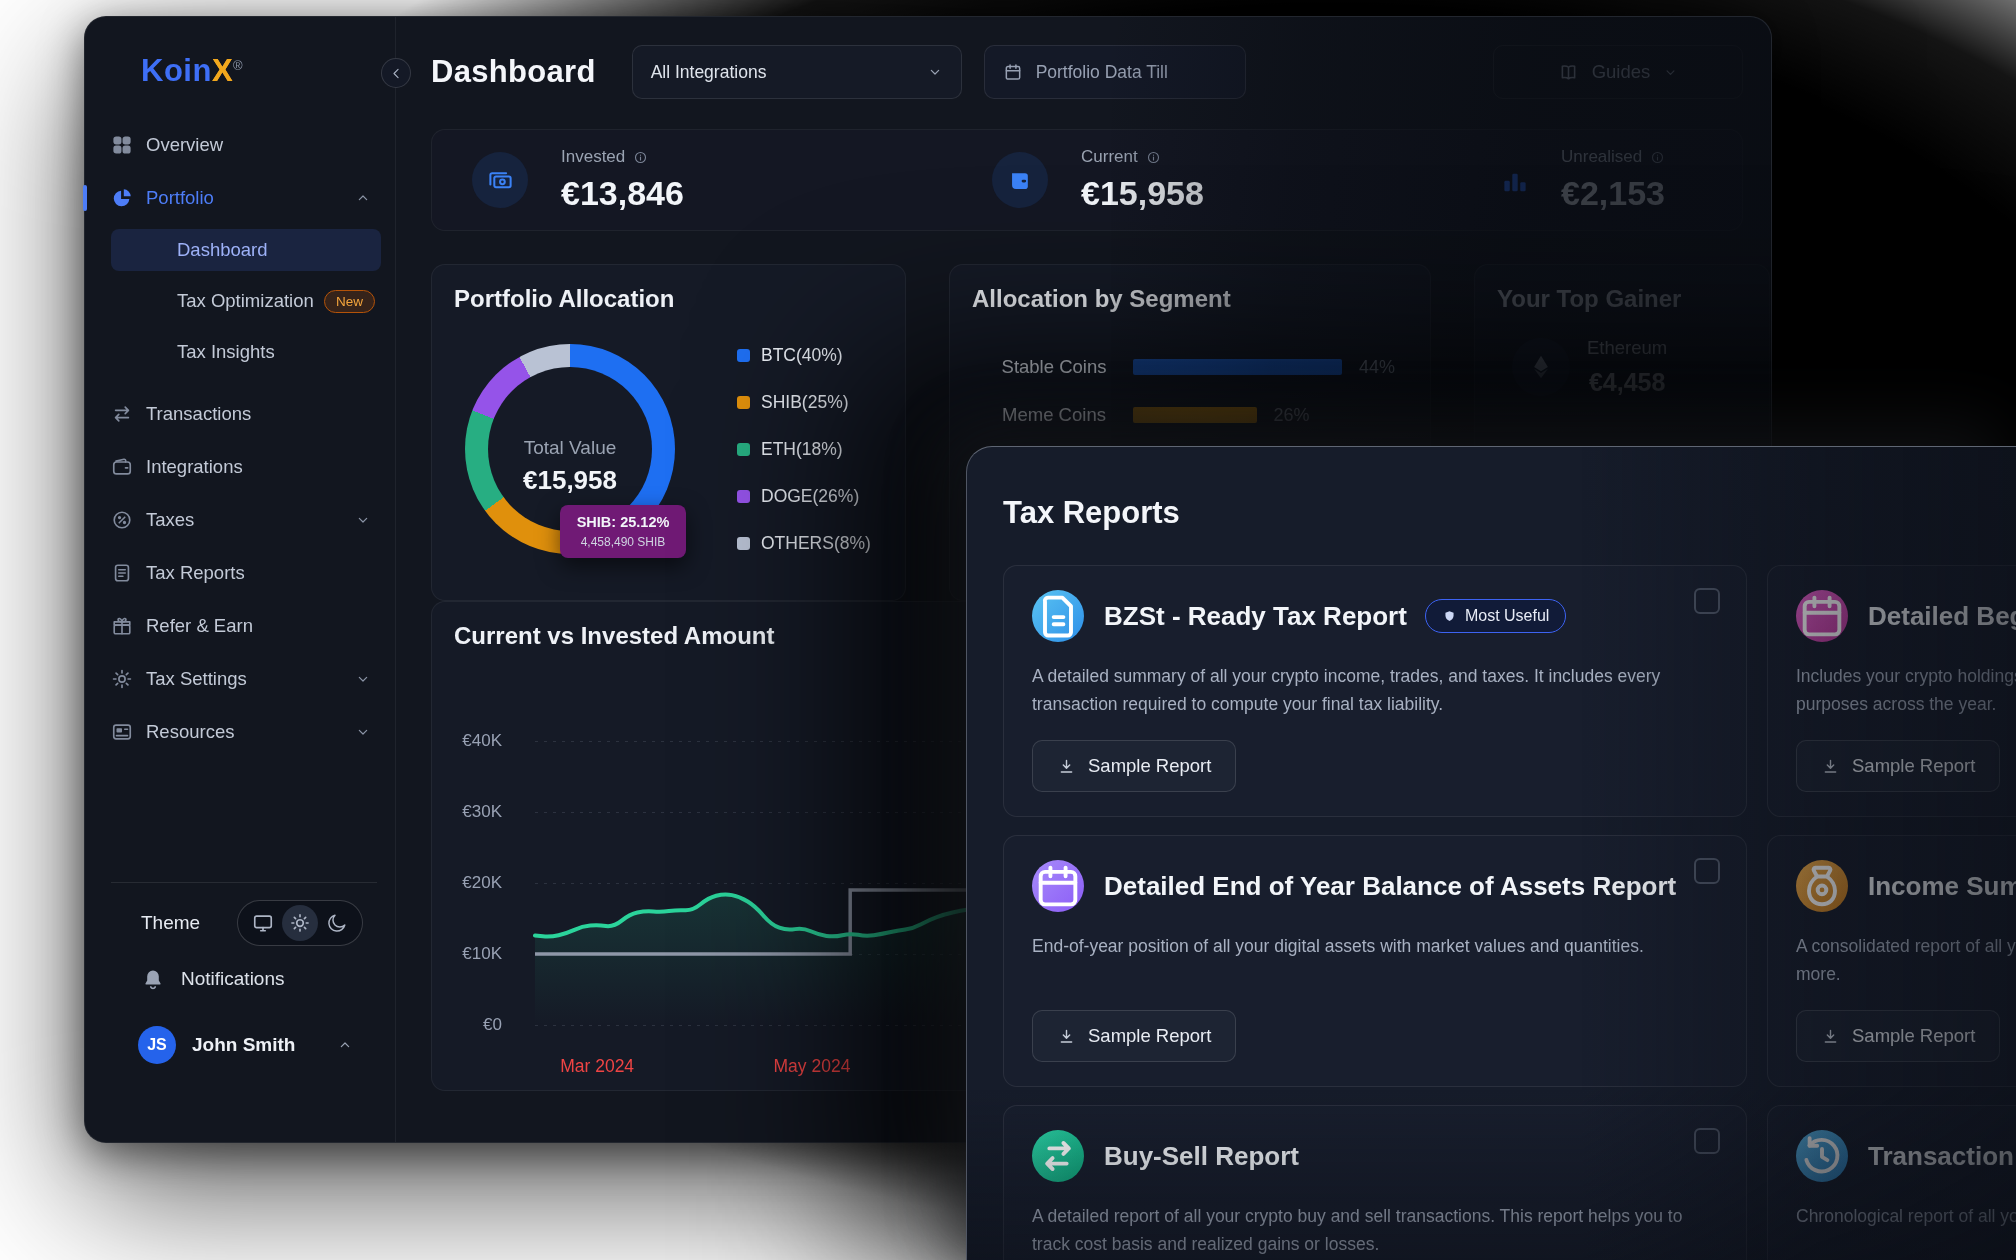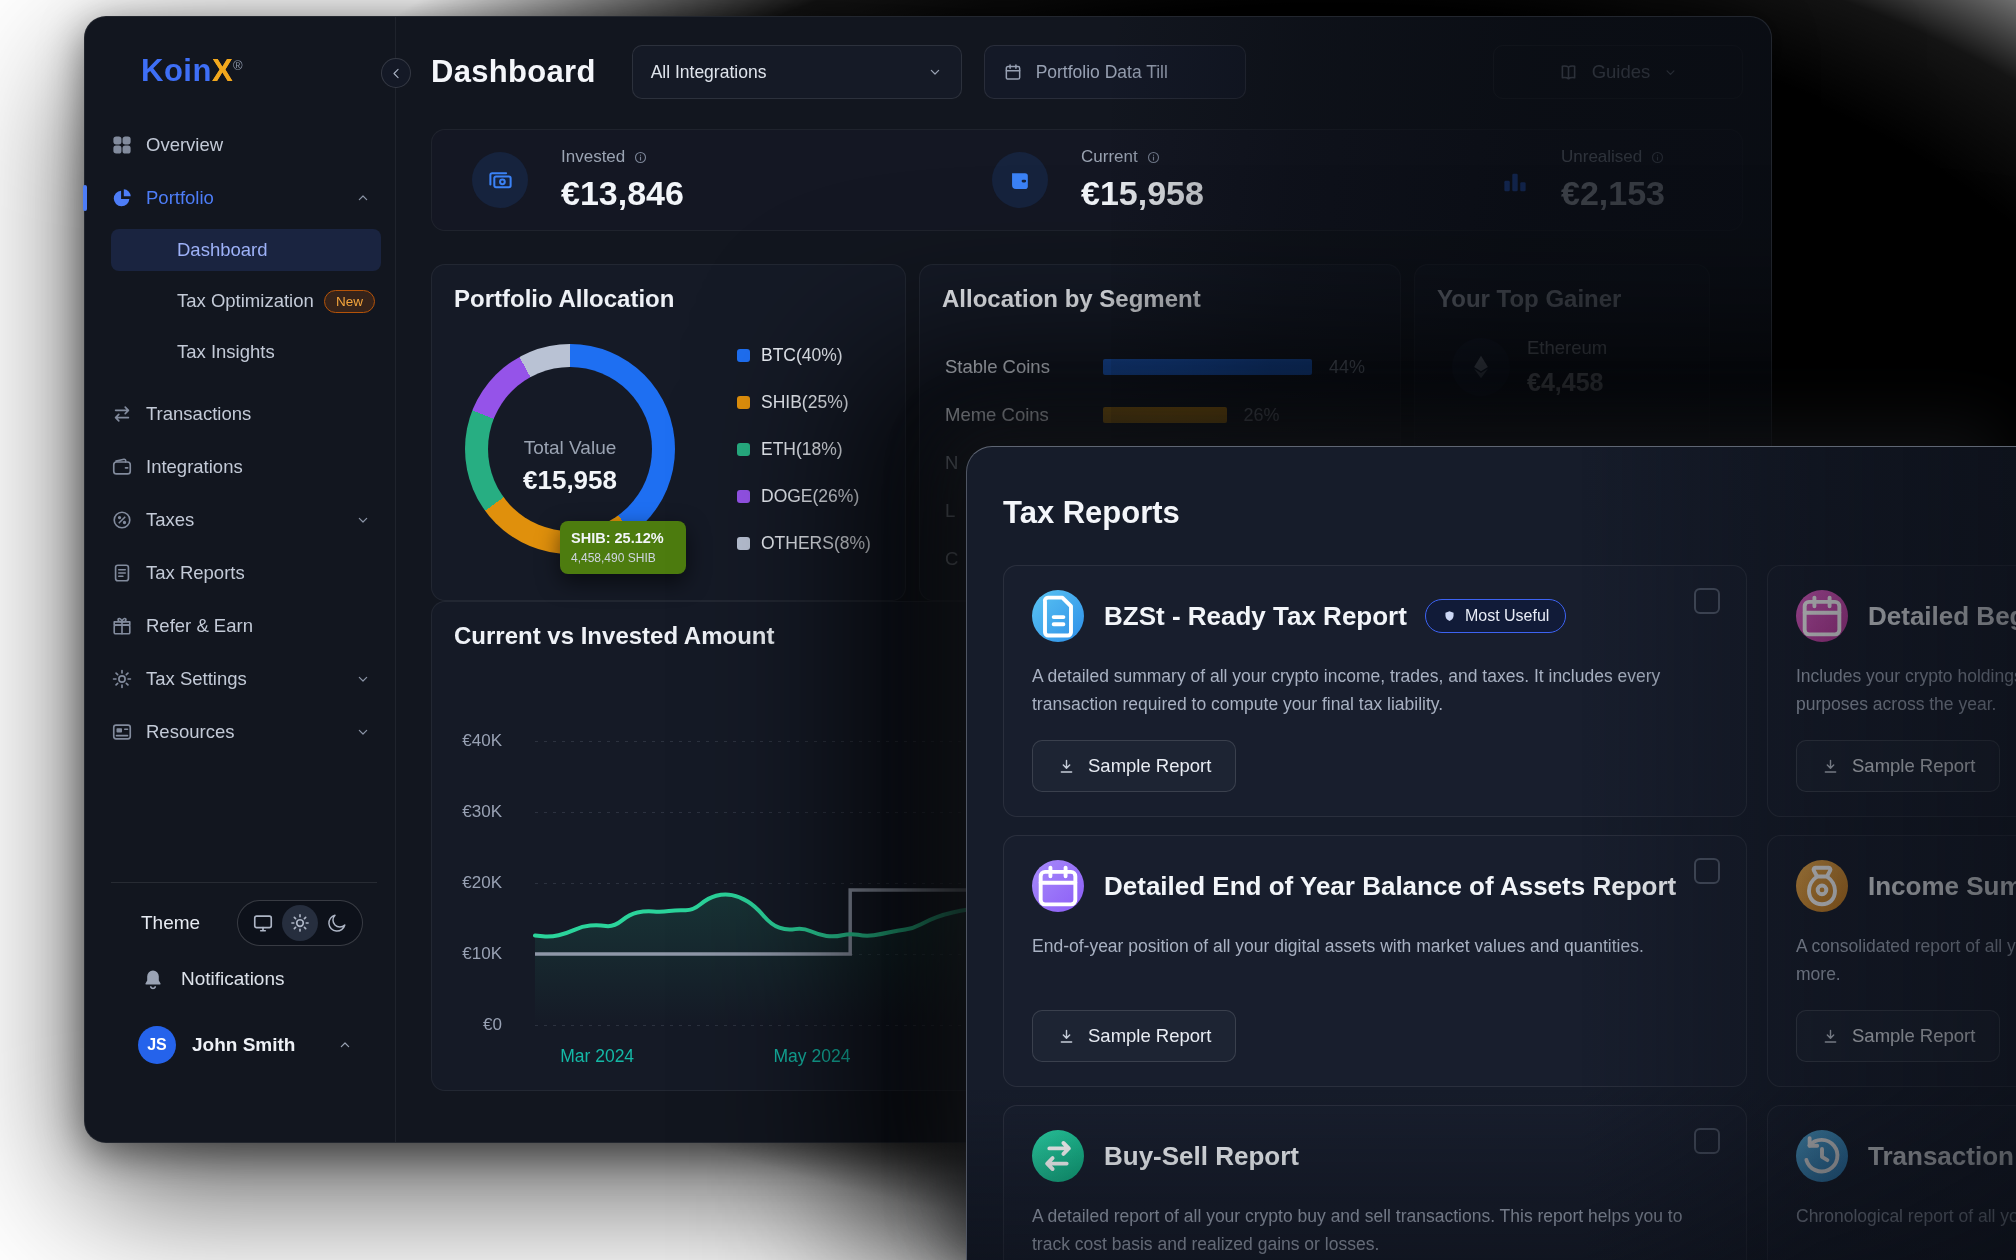--- a/index.html
+++ b/index.html
@@ -76,32 +76,32 @@
   .stat-circle { width:56px; height:56px; border-radius:50%; background:#16233D; color:#3b82f6;
     display:flex; align-items:center; justify-content:center; }
   .stat-circle svg { width:27px; height:27px; }
   .stat-texts { margin-left:33px; }
   .stat-label { display:flex; align-items:center; gap:8px; color:#9aa3b2; font-size:17px; }
   .stat-label .ic { width:15px; height:15px; color:#7b8496; }
   .stat-value { color:#f2f5f9; font-size:34px; font-weight:bold; margin-top:7px; }
   .stat.s3 .stat-circle { background:transparent; color:#2b62d9; }
 
   
-  #cards-row { display:grid; grid-template-columns:475px 482px 296px; column-gap:13px; margin-top:33px; }
+  #cards-row { display:grid; grid-template-columns:475px 482px 296px; column-gap:43px; margin-top:33px;text-align:center; }
   .panel { position:relative; height:337px; background:#151A26; border:1px solid rgba(255,255,255,.06); border-radius:14px; }
   .panel-title { position:absolute; left:22px; top:20px; color:#eef1f6; font-size:24px; font-weight:bold; }
   .panel-title.dim { color:#c2c9d6; }
 
   
   #donut { position:absolute; left:33px; top:79px; width:210px; height:210px; border-radius:50%; }
   #donut-hole { position:absolute; left:23px; top:23px; width:164px; height:164px; border-radius:50%; background:#151A26;
     display:flex; flex-direction:column; align-items:center; justify-content:center; gap:6px; }
   .donut-label { color:#9aa3b2; font-size:19px;margin-top:35px; }
   .donut-value { color:#f2f5f9; font-size:26px; font-weight:bold; }
-  #donut-tip { position:absolute; left:128px; top:256px; width:126px; border-radius:8px; background:#4d7c0f;
+  #donut-tip { position:absolute; left:128px; top:240px; width:126px; border-radius:8px; background:#701a75;
     box-shadow:0 8px 22px rgba(0,0,0,.55); padding:9px 11px; z-index:3; }
   .tip-l1 { color:#f2f5f9; font-size:14.5px; font-weight:bold; }
   .tip-l2 { color:#cfd5e1; font-size:12px; margin-top:5px; }
   #legend { position:absolute; left:305px; top:80px; list-style:none; }
   #legend li { display:flex; align-items:center; height:20px; margin-bottom:27px; }
   .sw { width:13px; height:13px; border-radius:3px; margin-right:11px; }
   .lg-txt { color:#e8ecf3; font-size:17.5px; }
 
   
   #seg-rows { position:absolute; left:25px; right:20px; top:78px; }
@@ -119,21 +119,21 @@
   .tg-texts { margin-left:17px; }
   .tg-name { color:#c2c9d6; font-size:18.5px; }
   .tg-value { color:#dbe1ea; font-size:25px; font-weight:bold; margin-top:9px; }
 
   
   #chart-card { position:relative; width:570px; height:490px;
     background:#151A26; border:1px solid rgba(255,255,255,.06); border-radius:14px; }
   .ytick { position:absolute; left:0; width:70px; text-align:right; color:#98a1b3; font-size:17px; transform:translateY(-50%); }
   .gridline { position:absolute; left:103px; right:20px; height:1px;
     background-image:repeating-linear-gradient(to right, rgba(148,158,178,.18) 0 3px, transparent 3px 9px); }
-  .xtick { position:absolute; top:444px; transform:translateX(-50%); color:#14b8a6; font-size:17.5px; }
+  .xtick { position:absolute; top:454px; transform:translateX(-50%); color:#ef4444; font-size:17.5px; }
   #line-svg { position:absolute; inset:0; }
 
   
   #modal { position:absolute; left:966px; top:446px; width:1060px; height:824px; z-index:20;
     background:#161C2A; border-radius:26px 0 0 0;
     border-top:1px solid rgba(214,222,235,.38); border-left:1px solid rgba(214,222,235,.30);
     box-shadow:-24px -24px 70px rgba(150,160,180,.10), -70px -50px 160px 40px rgba(0,0,0,.8), -10px 0 60px rgba(0,0,0,.6);
     padding:48px 0 0 36px; }
   #modal::after { content:""; position:absolute; inset:0; border-radius:inherit; pointer-events:none; z-index:5;
     background:linear-gradient(to right, rgba(9,12,19,0) 58%, rgba(9,12,19,.42) 80%, rgba(9,12,19,.62) 100%),

